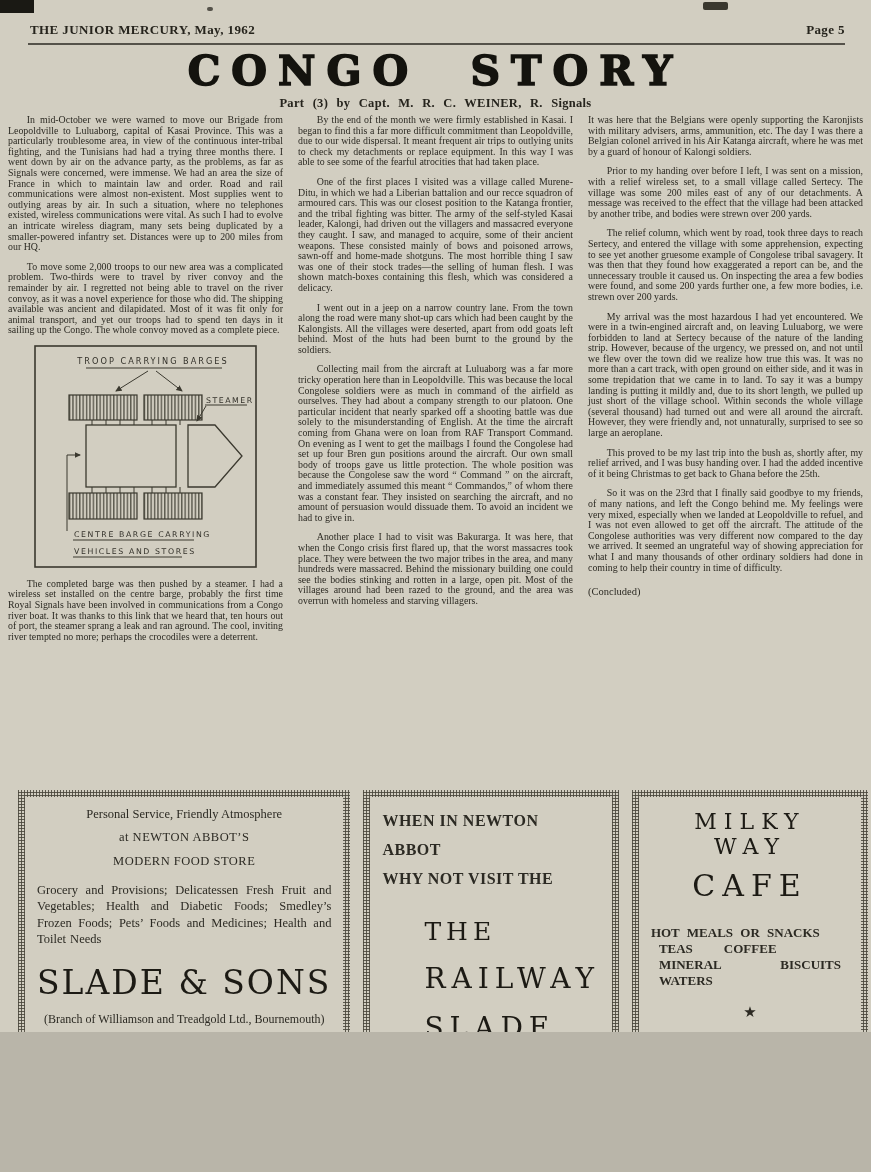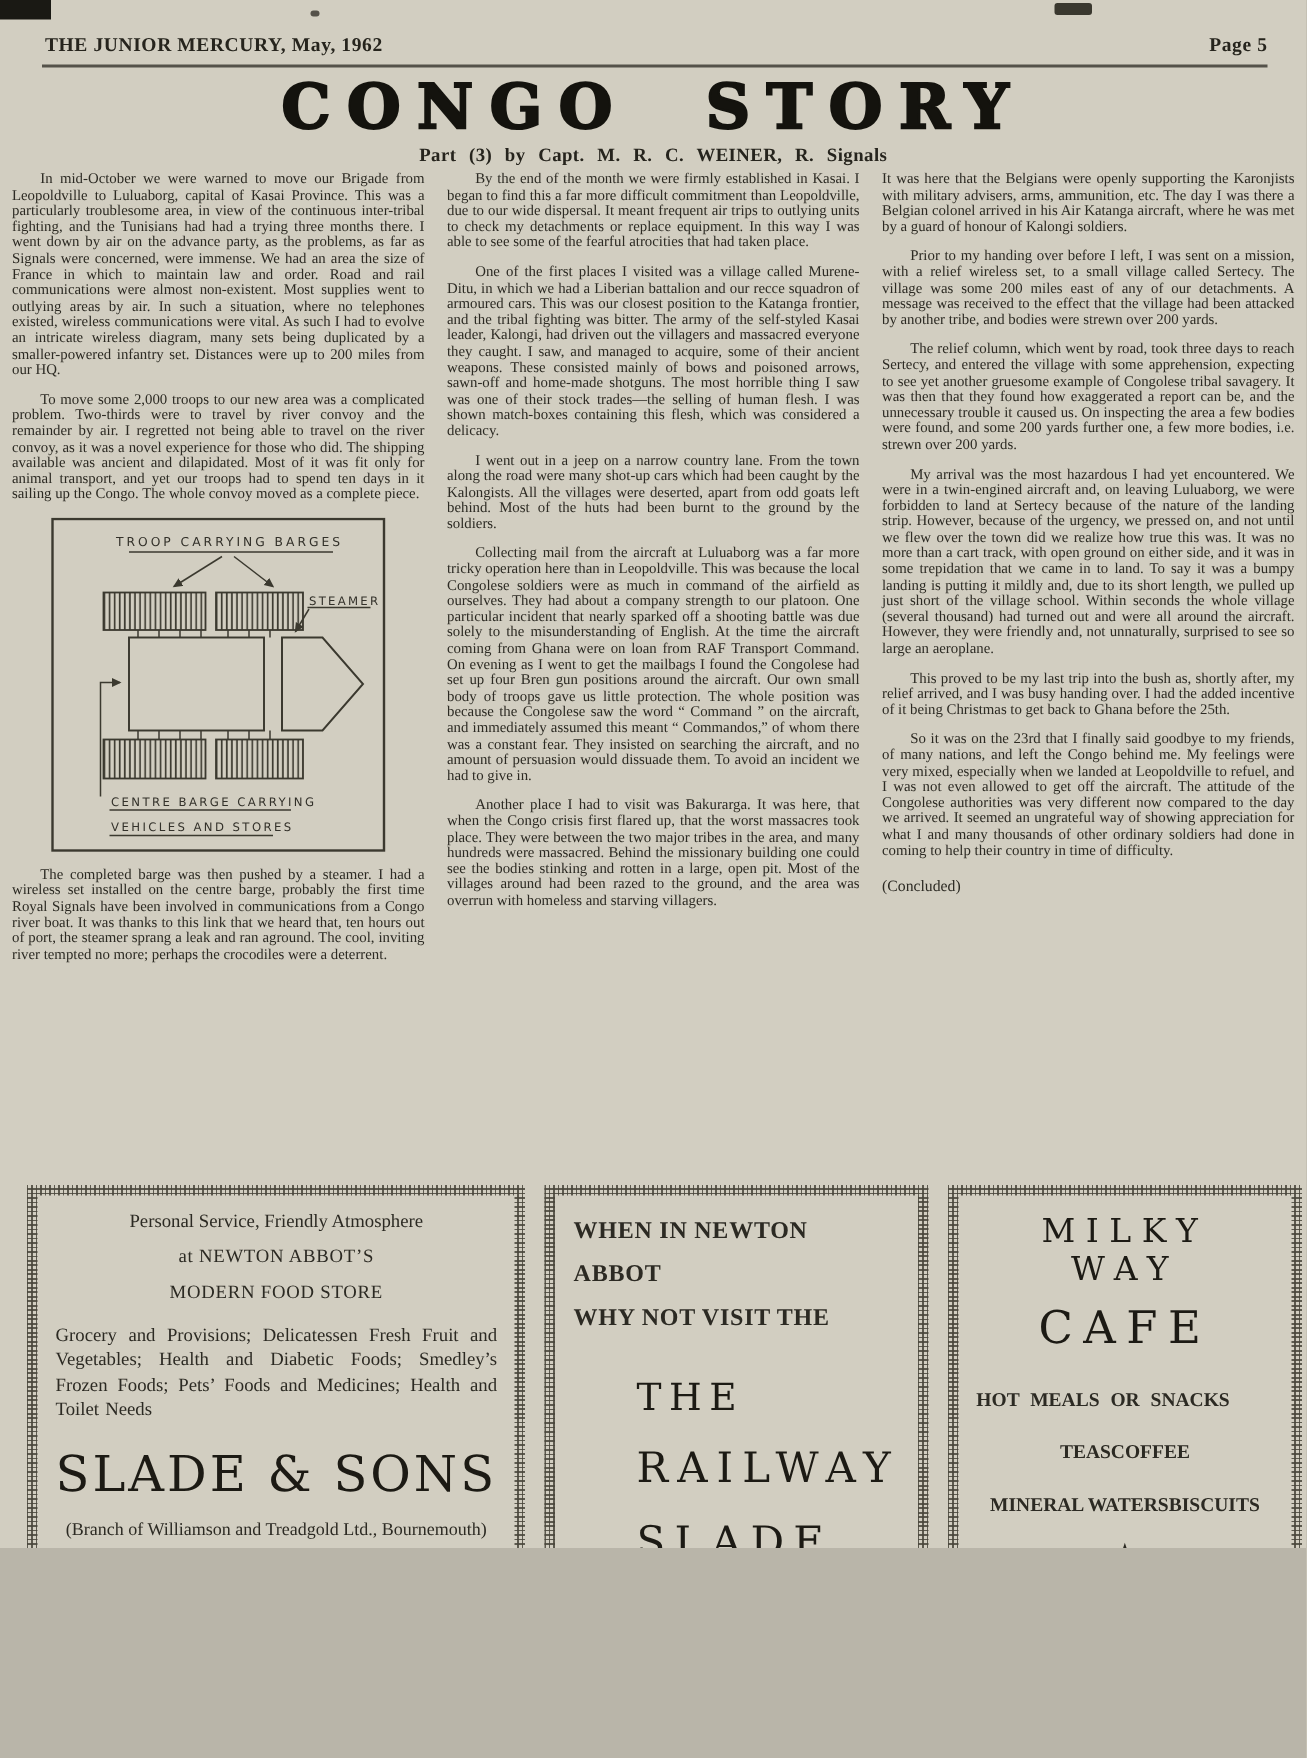--- a/index.html
+++ b/index.html
@@ -96,21 +96,21 @@
   .rail-item { display:flex; gap:14px; font-size:13.5px; margin-top:8px; align-items:baseline; }
   .rail-item .star { font-size:13px; }
   .big-star { text-align:center; font-size:15px; margin-top:14px; }
   .rail-footer { text-align:center; font-size:14.5px; font-weight:bold; letter-spacing:.5px; word-spacing:3px; line-height:1.9; margin-top:12px; color:#26241d; }
 
   
   .milky-name { font-family:"DejaVu Serif", serif; text-align:center; color:#1c1a14; }
   .milky-name .m1 { font-size:22px; letter-spacing:7px; word-spacing:10px; margin-top:2px; }
   .milky-name .m2 { font-size:30px; letter-spacing:7px; margin-top:9px; }
   .milky-meals { text-align:left; font-size:13px; font-weight:bold; word-spacing:4px; margin-top:22px; }
-  .milky-row { display:flex; justify-content:center; font-size:13px; font-weight:bold; margin-top:19px; padding:0 8px; }
+  .milky-row { display:flex; justify-content:flex-start; font-size:13px; font-weight:bold; margin-top:0; padding:0 8px;gap:31px; }
   .milky-tag { text-align:center; font-size:12.5px; word-spacing:3px; line-height:1.6; margin-top:16px; padding:0 14px; }
   .milky-records { text-align:center; font-size:13px; line-height:1.6; margin-top:12px; }
 </style>
 </head>
 <body>
 
 <div class="page">
   <div class="blot1"></div>
   <div class="blot2"></div>
   <div class="blot3"></div>

